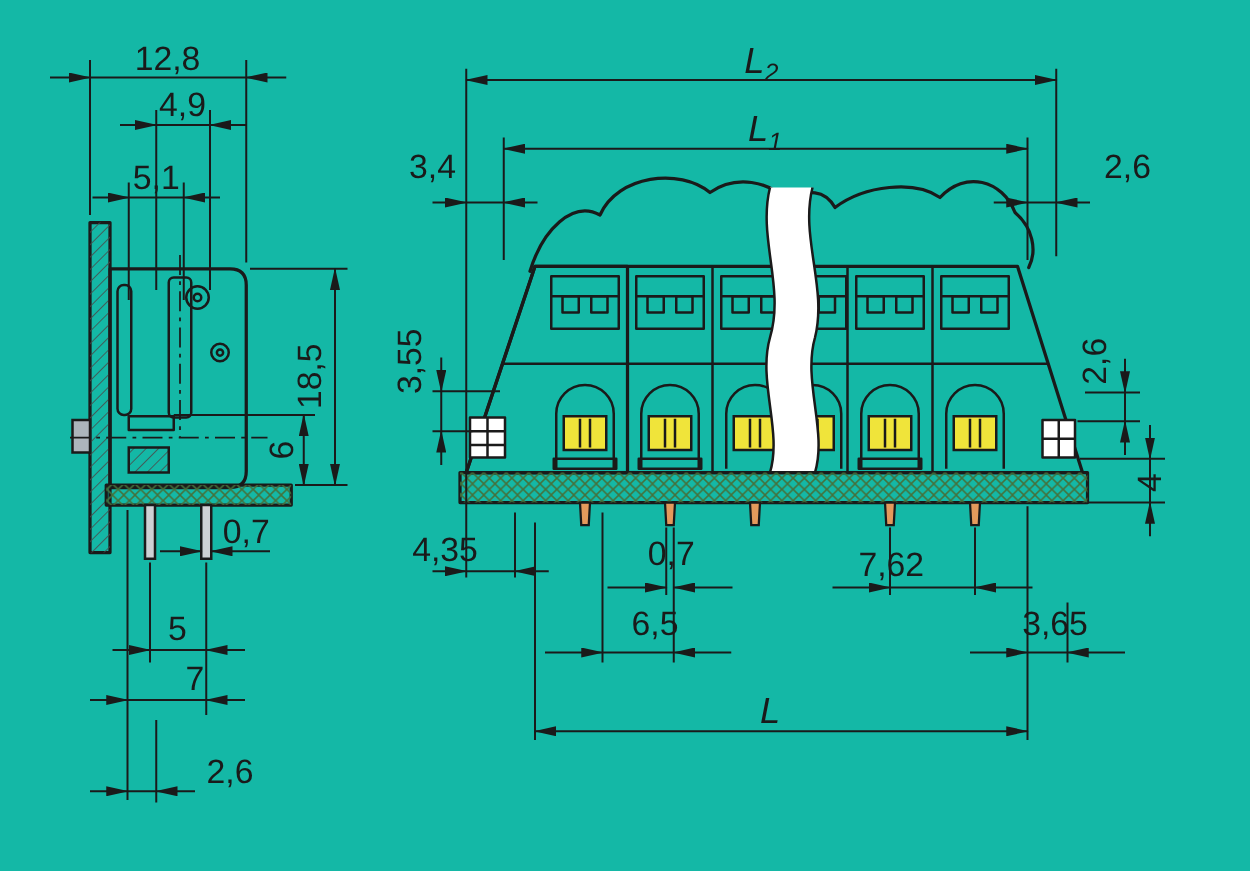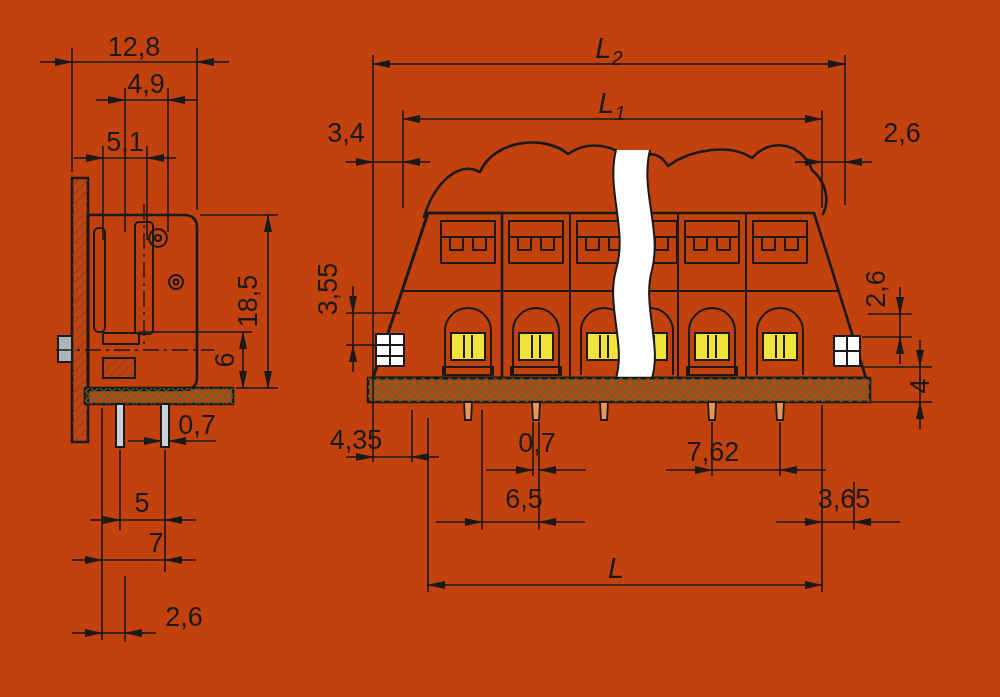--- a/index.html
+++ b/index.html
@@ -1,16 +1,16 @@
 <!DOCTYPE html>
 <html><head>
 <meta charset="utf-8">
 <style>
   html,body{margin:0;padding:0;background:#ffffff;}
-  .stage{position:relative;width:1000px;height:697px;background:#c2410c;overflow:hidden;}
+  .stage{position:relative;width:1000px;height:697px;background:#14b8a6;overflow:hidden;}
   svg{display:block;}
   .outline{fill:none;stroke:#1a1a1a;stroke-width:2.6;stroke-linejoin:round;stroke-linecap:round;}
   .detail{fill:none;stroke:#1a1a1a;stroke-width:2;stroke-linejoin:round;}
   .dim{fill:none;stroke:#1a1a1a;stroke-width:1.6;}
   .dashdot{fill:none;stroke:#1a1a1a;stroke-width:1.4;stroke-dasharray:16 5 3 5;}
   .lbl{font-family:"Liberation Sans",sans-serif;font-size:27px;fill:#1a1a1a;}
   .lbl-l{font-style:italic;font-size:29px;}
   .sub{font-size:20px;}
   .c-yellow{stroke:#1a1a1a;stroke-width:2;}
   .whitefill{fill:#ffffff;}

